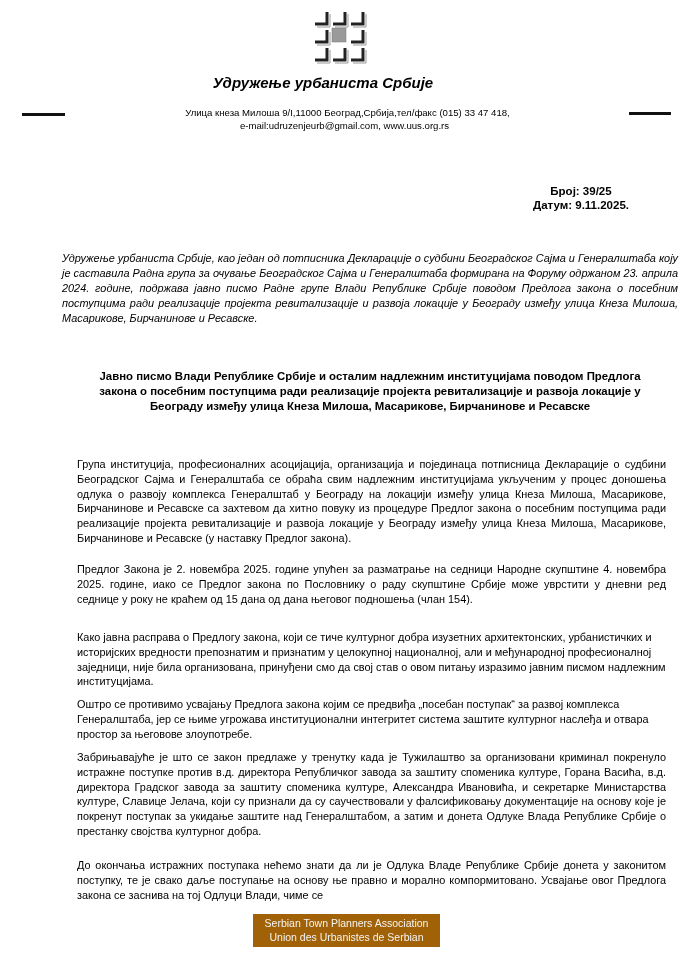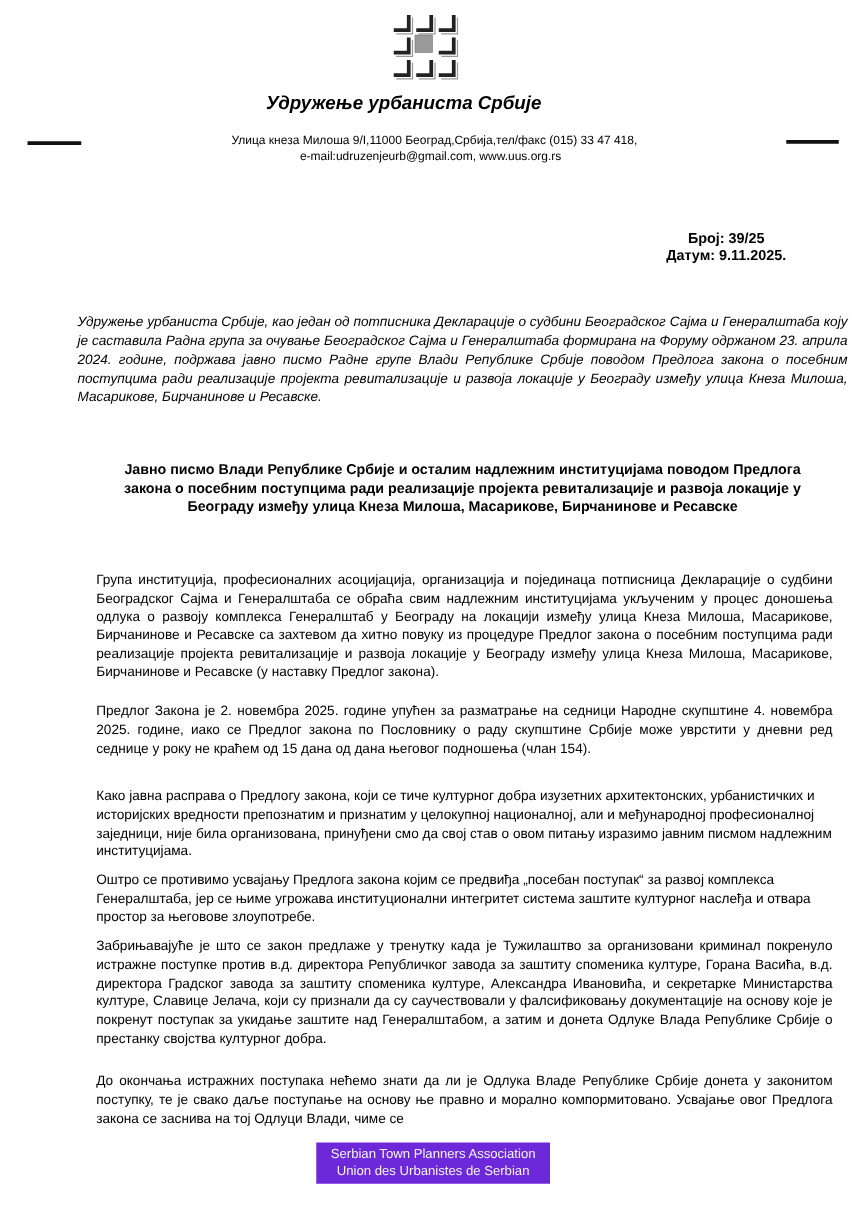--- a/index.html
+++ b/index.html
@@ -16,21 +16,21 @@
     .contact .l1 { padding-left: 6px; }
     .refbox { position: absolute; right: 60px; top: 184px; text-align: center;
               font-size: 11.5px; font-weight: bold; line-height: 14px; }
     .intro { position: absolute; left: 62px; width: 616px; top: 251px; font-size: 10.9px;
              font-style: italic; line-height: 15px; text-align: justify; }
     .title { position: absolute; left: 62px; width: 616px; top: 369px; font-size: 11.4px;
              font-weight: bold; line-height: 15px; text-align: center; }
     .body-p { position: absolute; left: 77px; width: 589px; font-size: 10.9px;
               line-height: 14.8px; text-align: justify; }
     .footer-box { position: absolute; left: 253px; top: 914px; width: 187px; height: 33px;
-                  background: #6d28d9; color: #f4f4f4; text-align: center; font-size: 10.5px;
+                  background: #a16207; color: #f4f4f4; text-align: center; font-size: 10.5px;
                   line-height: 14px; padding-top: 2px; box-sizing: border-box; }
   </style>
 </head>
 <body>
 
 <div class="logo">
   <svg width="54" height="54" viewBox="0 0 54 54">
     <g fill="none" stroke="#222" stroke-width="3">
       <path d="M2 14 H14 V2"></path>
         <path d="M20 14 H32 V2"></path>

